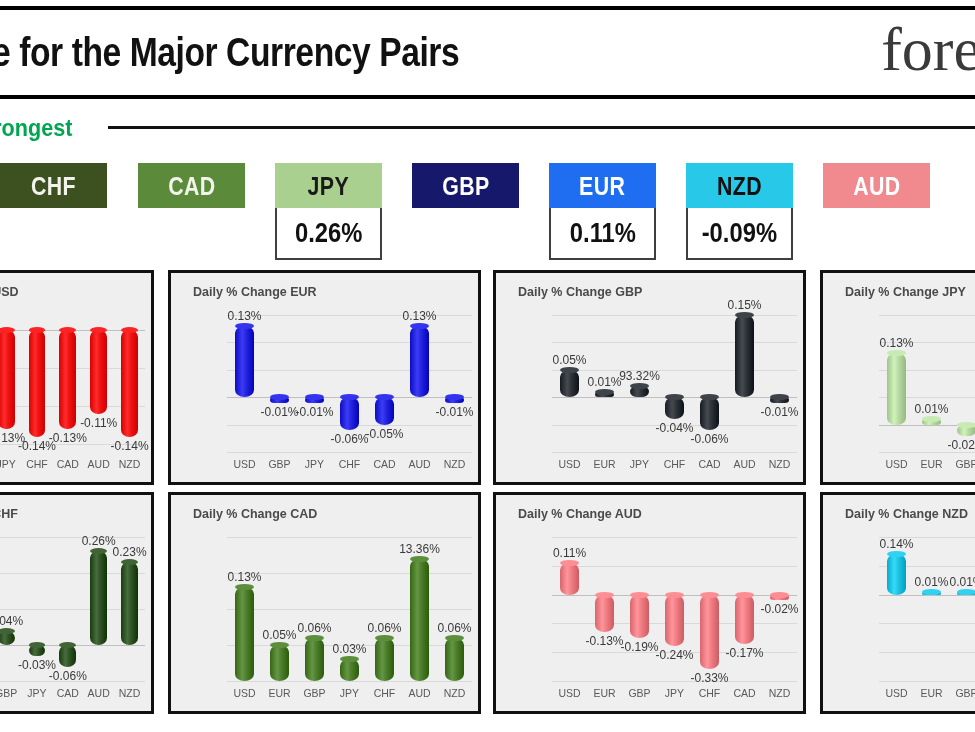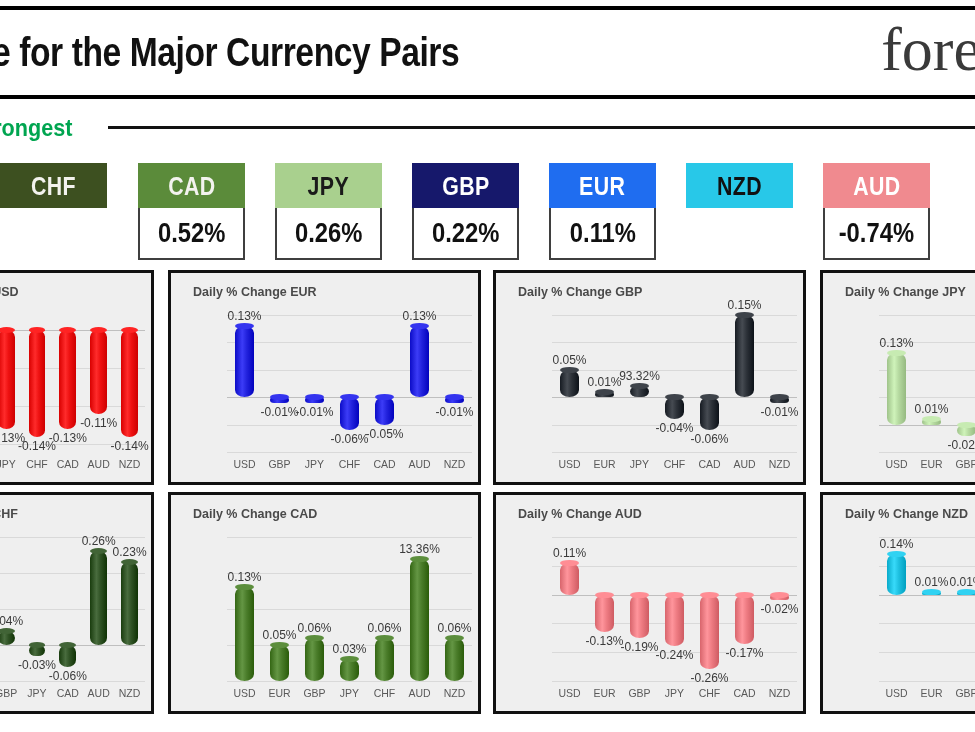--- a/index.html
+++ b/index.html
@@ -93,59 +93,53 @@
 <div class="ccy-row" id="ccy-row">
       <div class="ccy-box" style="left: 0px;">
         <div class="ccy-name" style="background: rgb(61, 80, 32); color: rgb(243, 243, 238); border-color: rgb(61, 80, 32);">
           <span>CHF</span>
         </div>
       </div>
       <div class="ccy-box" style="left: 138px;">
         <div class="ccy-name" style="background: rgb(91, 139, 58); color: rgb(243, 243, 238); border-color: rgb(91, 139, 58);">
           <span>CAD</span>
         </div>
-        <div class="ccy-val">
-          <span>0.52%</span>
-        </div>
       </div>
       <div class="ccy-box" style="left: 275px;">
         <div class="ccy-name" style="background: rgb(169, 208, 142); color: rgb(26, 26, 26); border-color: rgb(169, 208, 142);">
           <span>JPY</span>
         </div>
         <div class="ccy-val">
           <span>0.26%</span>
         </div>
       </div>
       <div class="ccy-box" style="left: 412px;">
         <div class="ccy-name" style="background: rgb(22, 24, 107); color: rgb(255, 255, 255); border-color: rgb(22, 24, 107);">
           <span>GBP</span>
         </div>
-        <div class="ccy-val">
-          <span>0.22%</span>
-        </div>
       </div>
       <div class="ccy-box" style="left: 549px;">
         <div class="ccy-name" style="background: rgb(31, 109, 240); color: rgb(255, 255, 255); border-color: rgb(31, 109, 240);">
           <span>EUR</span>
         </div>
         <div class="ccy-val">
           <span>0.11%</span>
         </div>
       </div>
       <div class="ccy-box" style="left: 686px;">
         <div class="ccy-name" style="background: rgb(40, 200, 232); color: rgb(17, 17, 17); border-color: rgb(40, 200, 232);">
           <span>NZD</span>
         </div>
+        <div class="ccy-val">
+          <span>-0.09%</span>
+        </div>
       </div>
       <div class="ccy-box" style="left: 823px;">
         <div class="ccy-name" style="background: rgb(240, 138, 143); color: rgb(255, 255, 255); border-color: rgb(240, 138, 143);">
           <span>AUD</span>
-        </div>
-        <div class="ccy-val">
-          <span>-0.74%</span>
         </div>
       </div>
     </div>
 
 <div id="charts">
       <div class="panel" style="left: -130px; top: 270px; width: 284px; height: 215px;">
         <div class="panel-inner">
           <div class="ch-title" style="left: 22px; top: 12px;">Daily % Change USD</div>
           <div class="plot" style="left: 56px; top: 42px; width: 216px; height: 137px;">
             <div class="gridline" style="left: 0px; width: 216px; top: 15.2222px;"></div>
@@ -418,21 +412,21 @@
               <div class="bar-cap" style="background: rgb(255, 141, 148);"></div>
             </div>
             <div class="dlabel" style="width: 52px; left: 61.5px; top: 102.8px;">-0.19%</div>
             <div class="bar" style="left: 112.875px; top: 57.6px; width: 19.25px; height: 51.84px; background: linear-gradient(to right, rgb(216, 101, 108) 0%, rgb(255, 149, 156) 38%, rgb(238, 123, 130) 62%, rgb(206, 91, 98) 100%);">
               <div class="bar-cap" style="background: rgb(255, 141, 148);"></div>
             </div>
             <div class="dlabel" style="width: 52px; left: 96.5px; top: 111.44px;">-0.24%</div>
             <div class="bar" style="left: 147.875px; top: 57.6px; width: 19.25px; height: 74.88px; background: linear-gradient(to right, rgb(216, 101, 108) 0%, rgb(255, 149, 156) 38%, rgb(238, 123, 130) 62%, rgb(206, 91, 98) 100%);">
               <div class="bar-cap" style="background: rgb(255, 141, 148);"></div>
             </div>
-            <div class="dlabel" style="width: 52px; left: 131.5px; top: 134.48px;">-0.26%</div>
+            <div class="dlabel" style="width: 52px; left: 131.5px; top: 134.48px;">-0.33%</div>
             <div class="bar" style="left: 182.875px; top: 57.6px; width: 19.25px; height: 48.96px; background: linear-gradient(to right, rgb(216, 101, 108) 0%, rgb(255, 149, 156) 38%, rgb(238, 123, 130) 62%, rgb(206, 91, 98) 100%);">
               <div class="bar-cap" style="background: rgb(255, 141, 148);"></div>
             </div>
             <div class="dlabel" style="width: 52px; left: 166.5px; top: 108.56px;">-0.17%</div>
             <div class="bar" style="left: 217.875px; top: 57.6px; width: 19.25px; height: 5.76px; background: linear-gradient(to right, rgb(216, 101, 108) 0%, rgb(255, 149, 156) 38%, rgb(238, 123, 130) 62%, rgb(206, 91, 98) 100%);">
               <div class="bar-cap" style="background: rgb(255, 141, 148);"></div>
             </div>
             <div class="dlabel" style="width: 52px; left: 201.5px; top: 65.36px;">-0.02%</div>
           </div>
           <div class="xtick" style="width: 44px; left: 51.5px; top: 192px;">USD</div>

